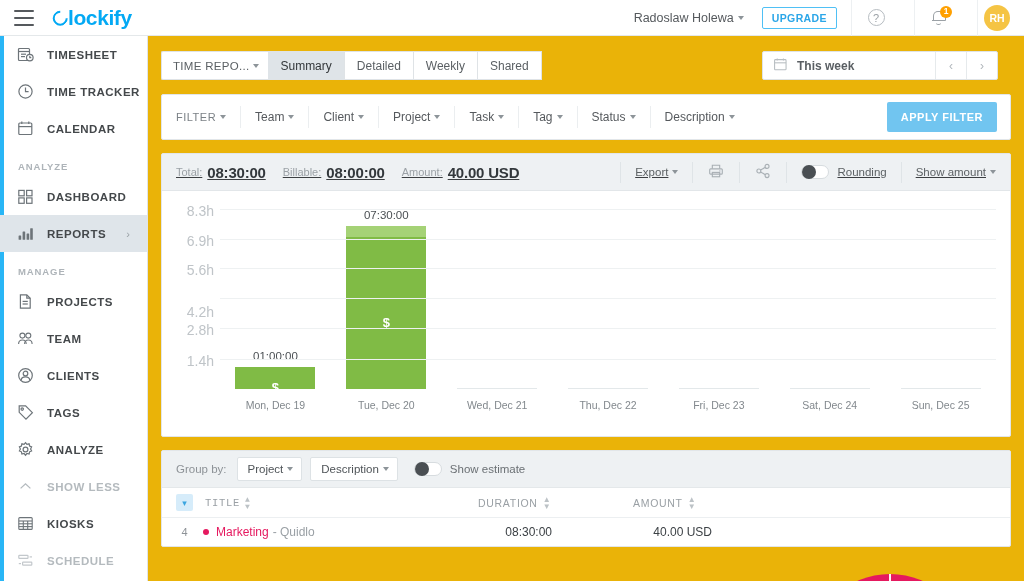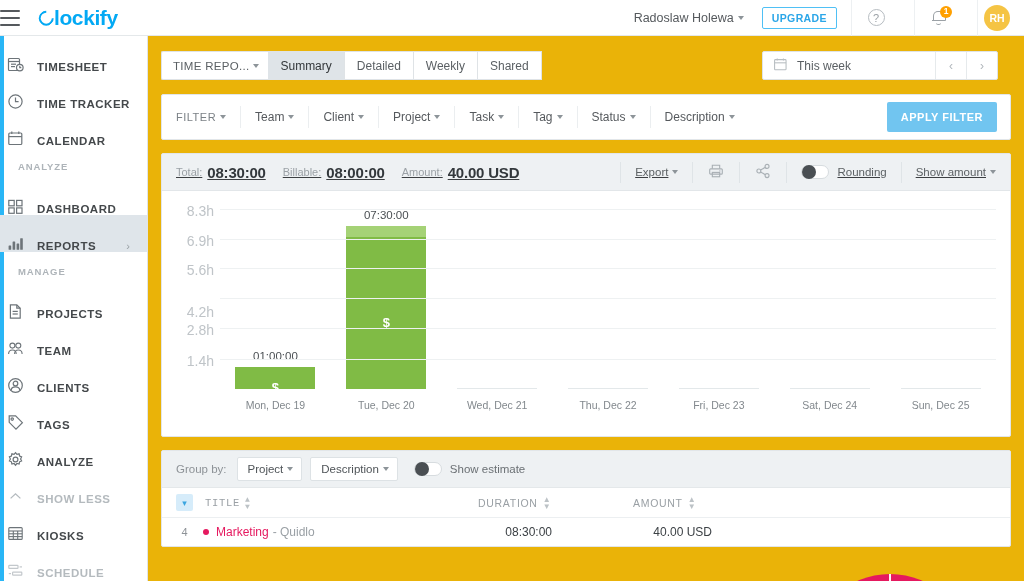--- a/index.html
+++ b/index.html
@@ -16,21 +16,21 @@
   .app { position: relative; width: 1024px; height: 581px; }
 
   
   .topbar {
     position: absolute; top: 0; left: 0; width: 1024px; height: 36px;
     background: #ffffff;
     border-bottom: 1px solid #e4e8ea;
     display: flex; align-items: center;
     z-index: 20;
   }
-  .topbar-left { display: flex; align-items: center; }
+  .topbar-left { display: flex; align-items: center; padding-left: 14px; }
   .hamburger { width: 20px; height: 16px; display: flex; flex-direction: column;
     justify-content: space-between; cursor: pointer; margin-right: 18px; }
   .hamburger span { display: block; height: 2px; background: #55595d; border-radius: 1px; }
   .brand { font-size: 21px; font-weight: 700; color: #03a9f4; letter-spacing: -0.4px;
            display: flex; align-items: center; }
   .brand .cmark { position: relative; display: inline-block; width: 15px; height: 15px;
     border: 2.4px solid #03a9f4; border-radius: 50%; border-right-color: transparent;
     margin-right: 1px; transform: rotate(-45deg) translateY(1px); }
   .topbar-right { margin-left: auto; display: flex; align-items: center; height: 36px; }
   .user-name { font-size: 12.5px; color: #55595d; padding-right: 4px; cursor: pointer; }
@@ -63,21 +63,21 @@
     align-items: center; justify-content: center; margin-right: 14px; margin-left: 6px; cursor: pointer; }
 
   
   .sidebar {
     position: absolute; top: 36px; left: 0; width: 148px; height: 545px;
     background: #ffffff; border-right: 1px solid #e0e4e7;
     overflow: hidden; z-index: 15;
   }
   .sidebar:before { content: ""; position: absolute; left: 0; top: 0;
     width: 4px; height: 100%; background: #29b6f6; }
-  .nav-item { display: flex; align-items: flex-end; height: 37px; padding-left: 7px;
+  .nav-item { display: flex; align-items: center; height: 37px; padding-left: 17px;
     cursor: pointer; position: relative; }
   .nav-item.active { background: #dfe5ea; }
   .nav-label { font-size: 11.5px; font-weight: 700; letter-spacing: 0.5px;
     color: #44484b; margin-left: 13px; }
   .nav-item.muted .nav-label { color: #b4babe; font-weight: 700; }
   .nav-ico { width: 17px; height: 17px; position: relative; flex: none; color: #6d7479; }
   .nav-ico svg { display: block; }
   .nav-chevron { position: absolute; right: 17px; color: #9aa1a6; font-size: 11px; }
   .sec-title { font-size: 9.5px; font-weight: 700; letter-spacing: 0.9px;
     color: #aeb4b9; padding: 14px 0 6px 18px; }
@@ -96,21 +96,21 @@
   .tab { height: 29px; background: #fff; border: 1px solid #dfe3e6; border-left: none;
     padding: 0 12px; display: flex; align-items: center; font-size: 12px;
     color: #5a5f63; cursor: pointer; }
   .tab.active { background: #dfe4e8; color: #33373a; font-weight: 400; }
   .tab:last-child { border-radius: 0 2px 2px 0; }
 
   .datepicker { margin-left: auto; display: flex; align-items: center; height: 29px;
     background: #fff; border: 1px solid #dfe3e6; border-radius: 2px; margin-right: 13px; }
   .dp-main { display: flex; align-items: center; width: 172px; height: 100%;
     padding: 0 10px; cursor: pointer; }
-  .dp-label { font-size: 12px; color: #5a5f63; margin-left: 9px; }
+  .dp-label { font-size: 12px; color: #5a5f63; margin-left: 9px; font-weight: bold; }
   .dp-arrow { width: 31px; height: 100%; border-left: 1px solid #e6eaec;
     display: flex; align-items: center; justify-content: center;
     color: #b0b6bb; font-size: 12px; cursor: pointer; }
 
   .card { background: #fff; border: 1px solid #e2e6e9; border-radius: 2px;
     margin: 0 13px; }
 
   .filter-bar { margin-top: 14px; height: 46px; display: flex; align-items: center;
     padding-left: 14px; }
   .fb-item { display: flex; align-items: center; font-size: 12px; color: #55595d;

